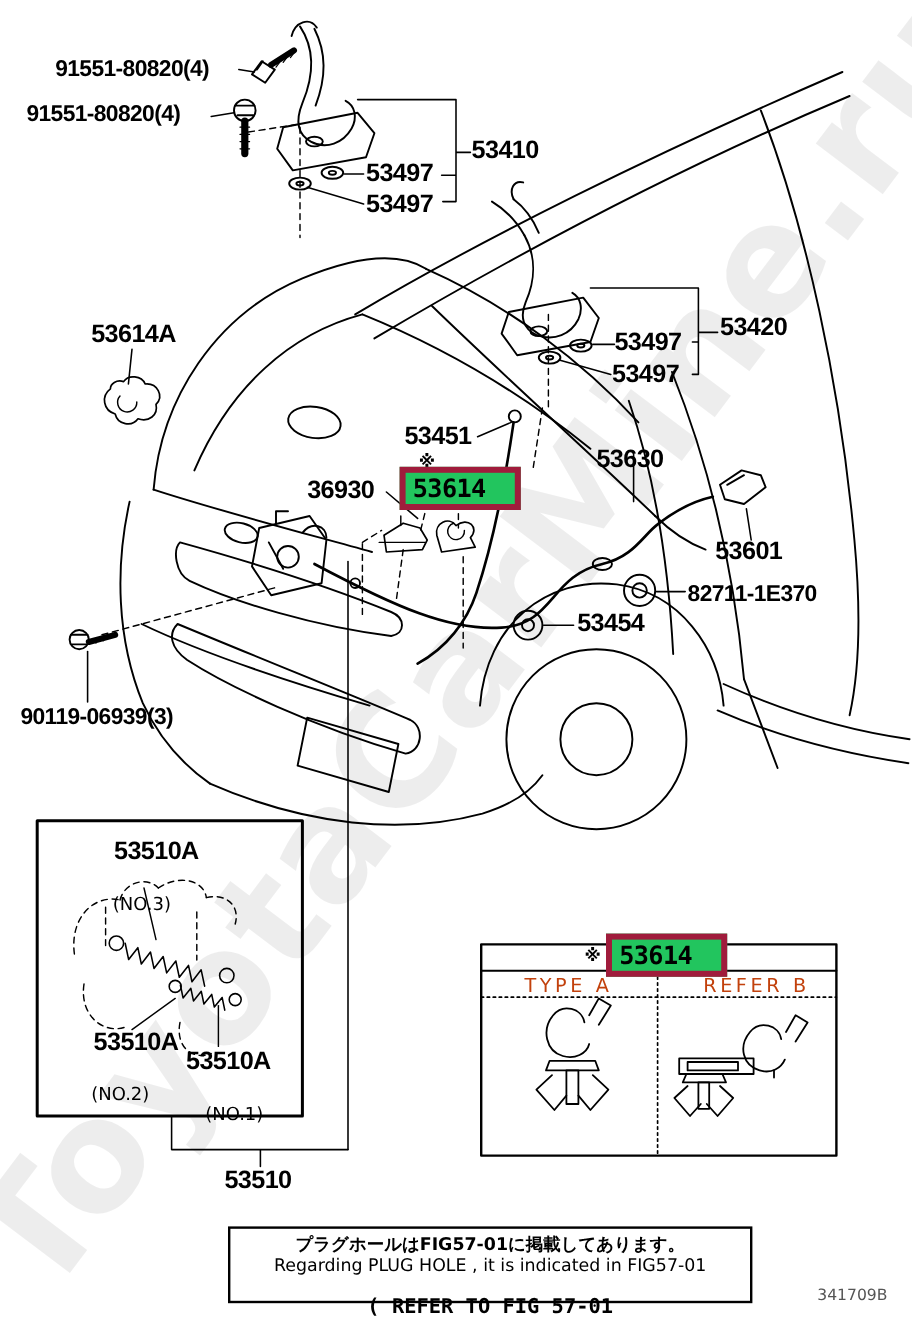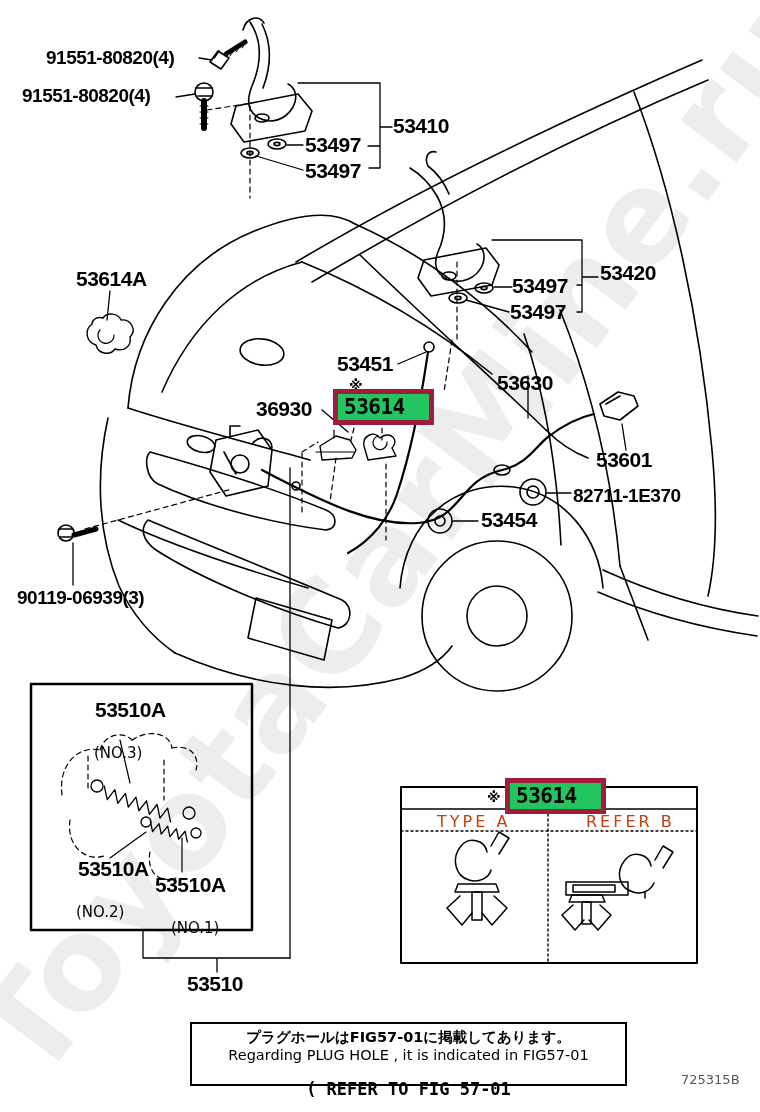--- a/index.html
+++ b/index.html
@@ -284,14 +284,14 @@
   </div>
   <div class="type-label" style="left:437px;top:812px">TYPE A</div>
   <div class="type-label" style="left:586px;top:812px">REFER B</div>
 
   <div class="note-box">
     <div class="note-jp">プラグホールはFIG57-01に掲載してあります。</div>
     <div class="note-en">Regarding PLUG HOLE , it is indicated in FIG57-01</div>
     <div class="note-ref">( REFER TO FIG 57-01</div>
   </div>
 
-  <div class="doc-num">725315B</div>
+  <div class="doc-num">341709B</div>
 </div>
 
 </body></html>

